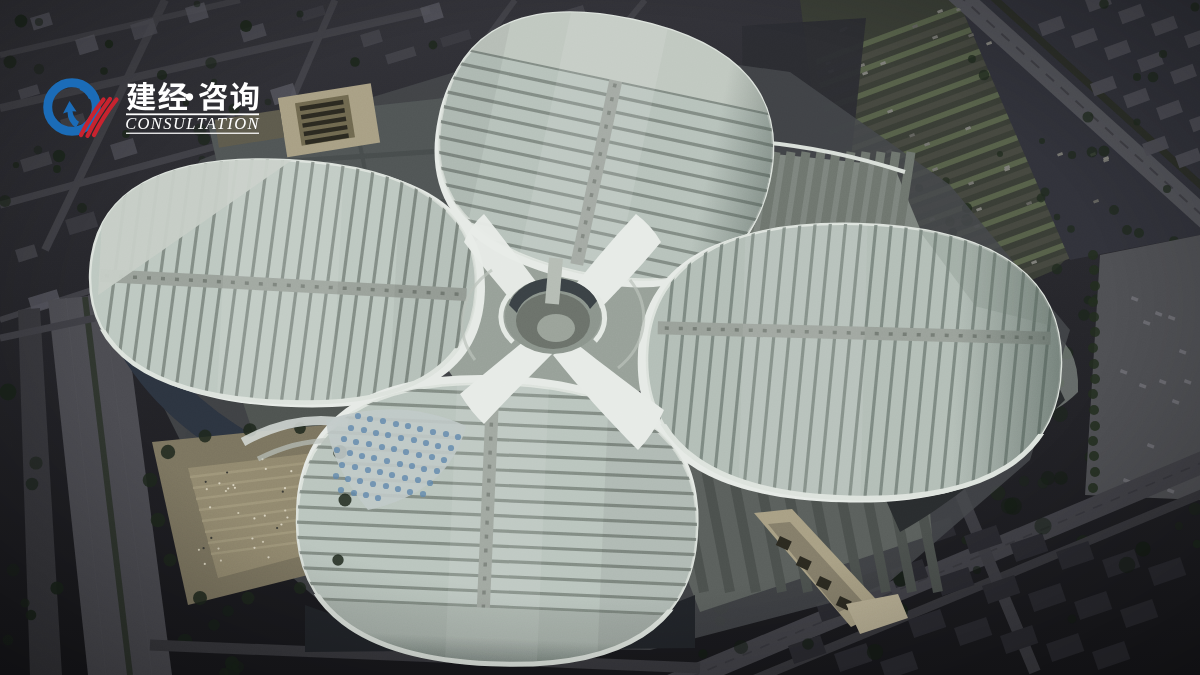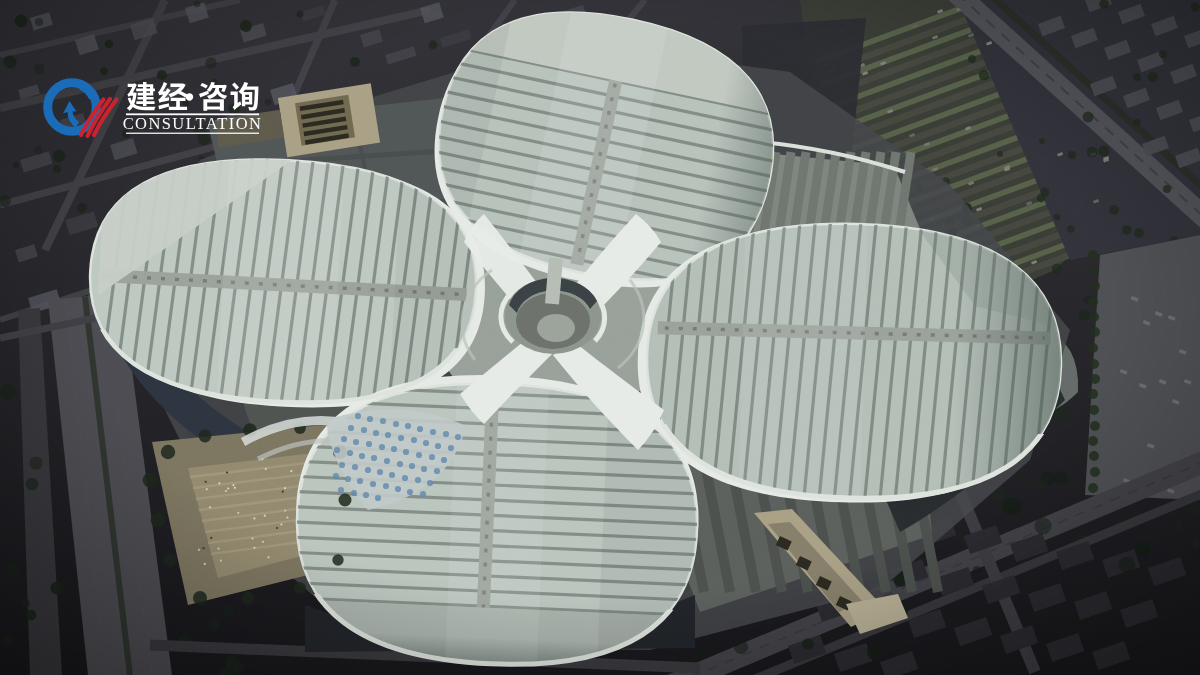--- a/index.html
+++ b/index.html
@@ -1,14 +1,14 @@
 <!DOCTYPE html>
 <html><head><meta charset="utf-8"><style>
 html,body{margin:0;padding:0;background:#1a1a1e;}
-#stage{position:relative;width:1200px;height:675px;overflow:hidden;font-family:"Liberation Sans",sans-serif;}
+#stage{position:relative;width:1200px;height:675px;overflow:hidden;font-family:"Liberation Sans",sans-serif;font-style:italic;}
 </style></head><body>
 <div id="stage">
 <svg width="1200" height="675" viewBox="0 0 1200 675">
 <defs>
 <linearGradient id="bgg" x1="0" y1="0" x2="0" y2="1">
 <stop offset="0" stop-color="#323238"></stop>
           <stop offset="0.45" stop-color="#26262b"></stop>
           <stop offset="1" stop-color="#18181c"></stop>
 </linearGradient>
 <radialGradient id="vig" cx="0.5" cy="0.45" r="0.78">

